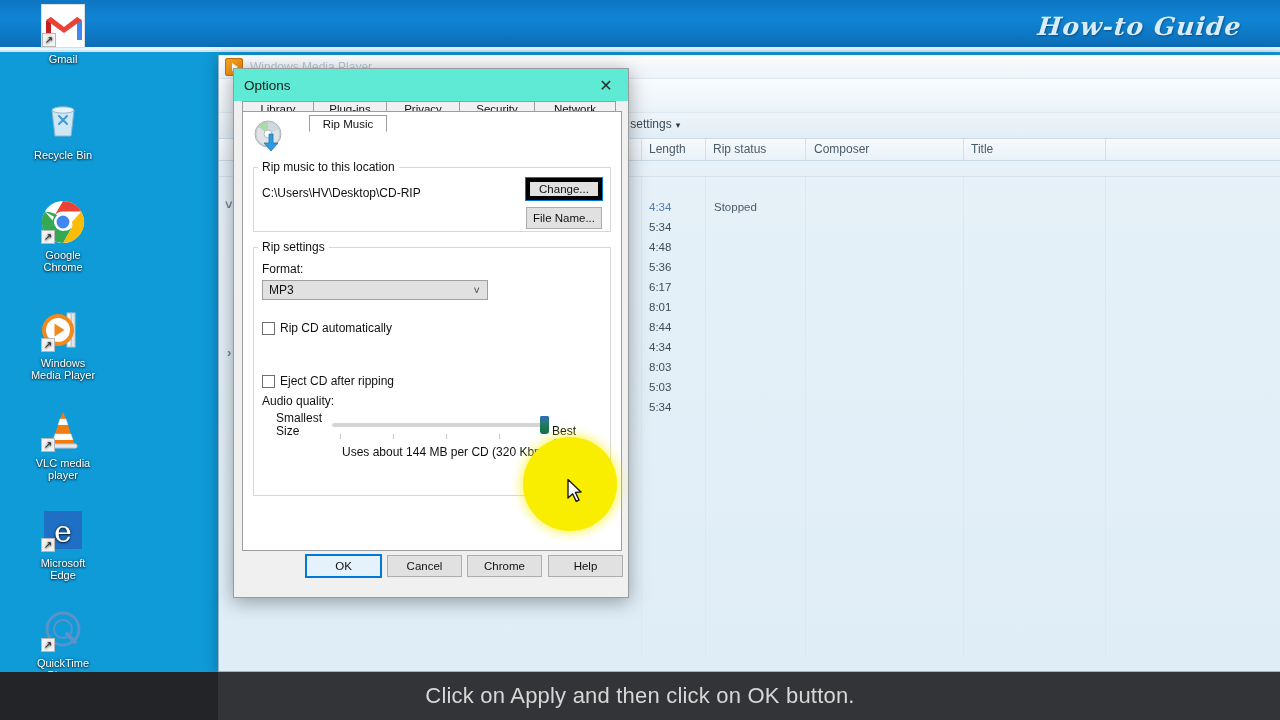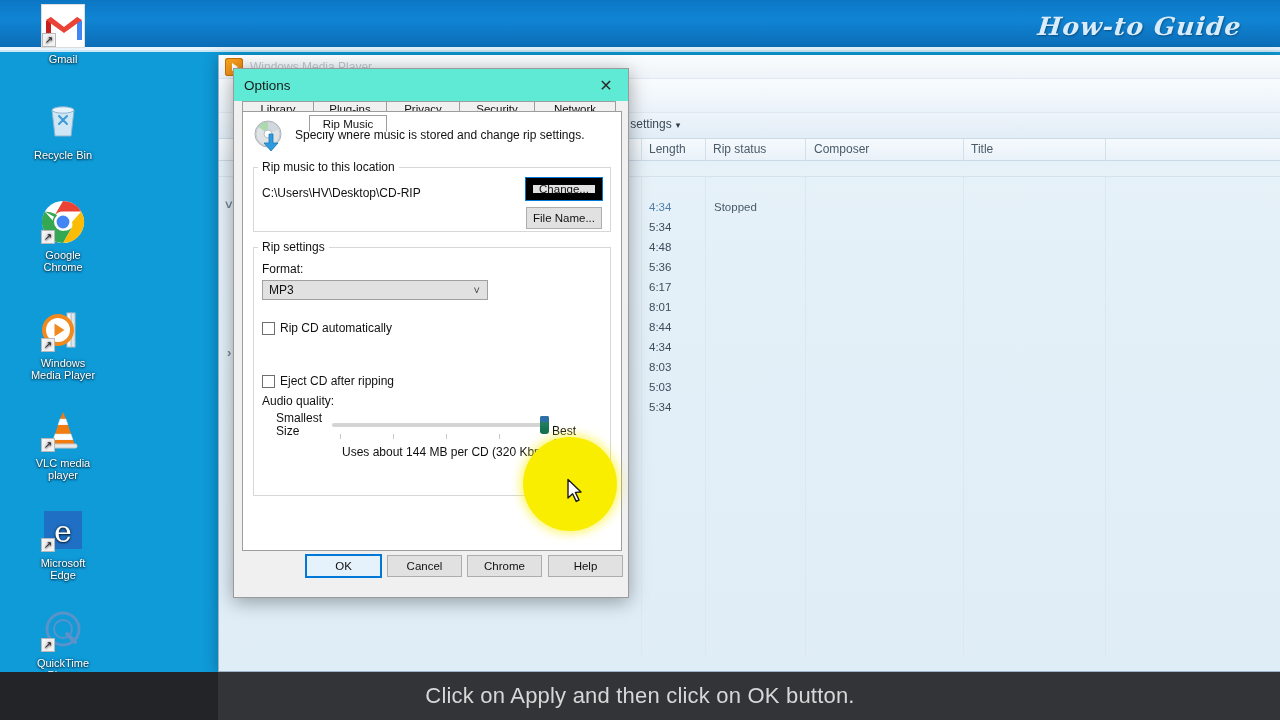--- a/index.html
+++ b/index.html
@@ -179,21 +179,21 @@
     border:1px solid #d7d7d7; background:transparent;
   }
   fieldset.grp > legend{
     font-size:12px; color:#111; padding:0 4px; margin-left:4px;
   }
 
   #grp-location{ left:10px; top:48px; width:358px; height:72px; }
   #path-text{ position:absolute; left:8px; top:12px; font-size:12px; color:#111; }
   #btn-change{
     position:absolute; right:8px; top:4px; width:76px; height:22px;
-    background:#e1e1e1; border:7px solid #000000; outline:1px solid #0078d7;
+    background:#e1e1e1; border:4px solid #000000; outline:1px solid #0078d7;
     font-size:11.5px; color:#111; display:flex; align-items:center; justify-content:center;
   }
   #btn-filename{
     position:absolute; right:8px; top:33px; width:76px; height:22px;
     background:#e1e1e1; border:1px solid #adadad;
     font-size:11.5px; color:#111; display:flex; align-items:center; justify-content:center;
   }
 
   #grp-rip{ left:10px; top:128px; width:358px; height:256px; }
   #lbl-format{ position:absolute; left:8px; top:8px; font-size:12px; color:#111; }
@@ -498,21 +498,20 @@
         <div id="cd-icon">
           <svg viewBox="0 0 32 32" width="32" height="32" xmlns="http://www.w3.org/2000/svg">
             <circle cx="15" cy="14" r="13" fill="#dfe3e6" stroke="#a9b0b6"></circle>
             <circle cx="15" cy="14" r="12" fill="none" stroke="#c4cace"></circle>
             <path d="M15 2a12 12 0 00-9.6 4.8l9.6 7.2z" fill="#9fd6a0" opacity=".8"></path>
             <path d="M15 2a12 12 0 0111 7.2L15 14z" fill="#cfd6db" opacity=".9"></path>
             <circle cx="15" cy="14" r="4" fill="#fff" stroke="#b6bcc1"></circle>
             <path d="M20 14v9h5l-7 8-7-8h5v-9z" fill="#2e9bdf" stroke="#1b78b4" stroke-width=".8"></path>
           </svg>
         </div>
-        <div id="header-text">Specify where music is stored and change rip settings.</div>
       </div>
 
       <fieldset class="grp" id="grp-location">
         <legend>Rip music to this location</legend>
         <div id="path-text">C:\Users\HV\Desktop\CD-RIP</div>
         <div id="btn-change">Change...</div>
         <div id="btn-filename">File Name...</div>
       </fieldset>
 
       <fieldset class="grp" id="grp-rip">

